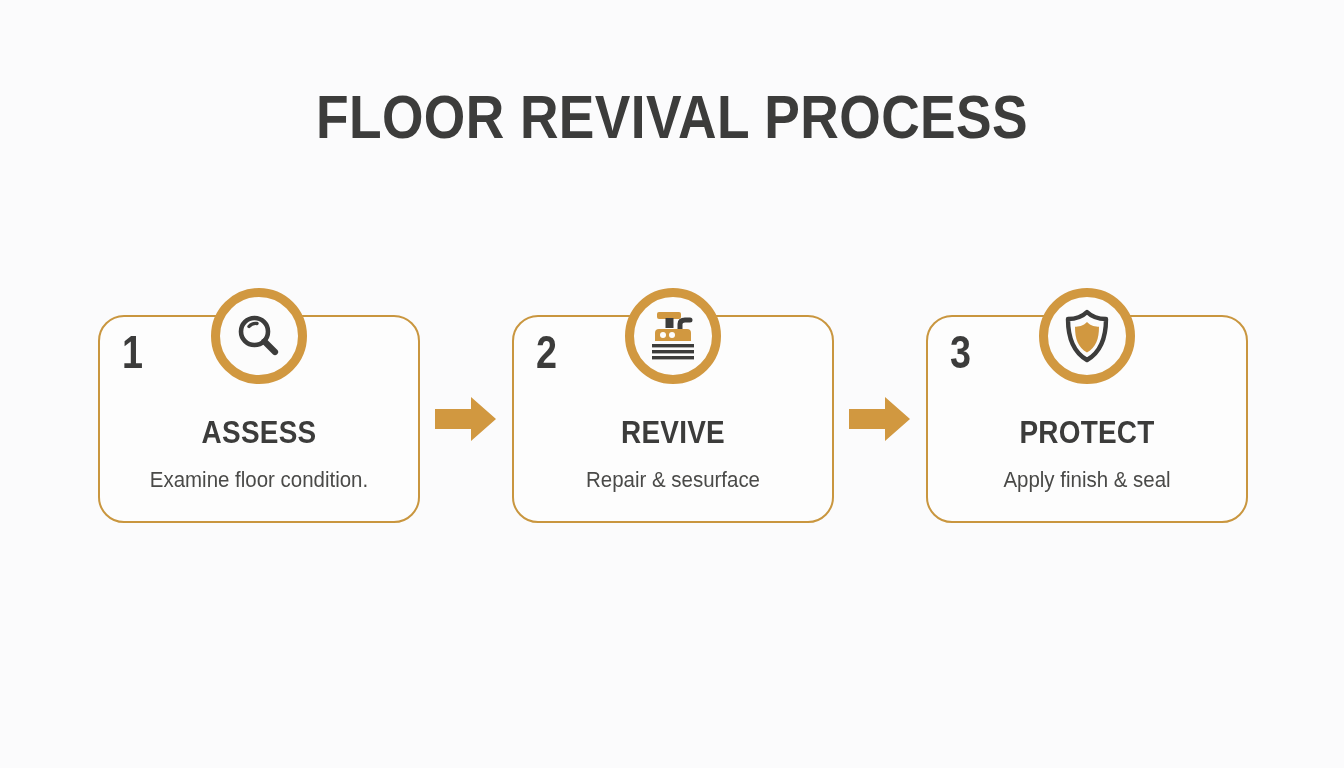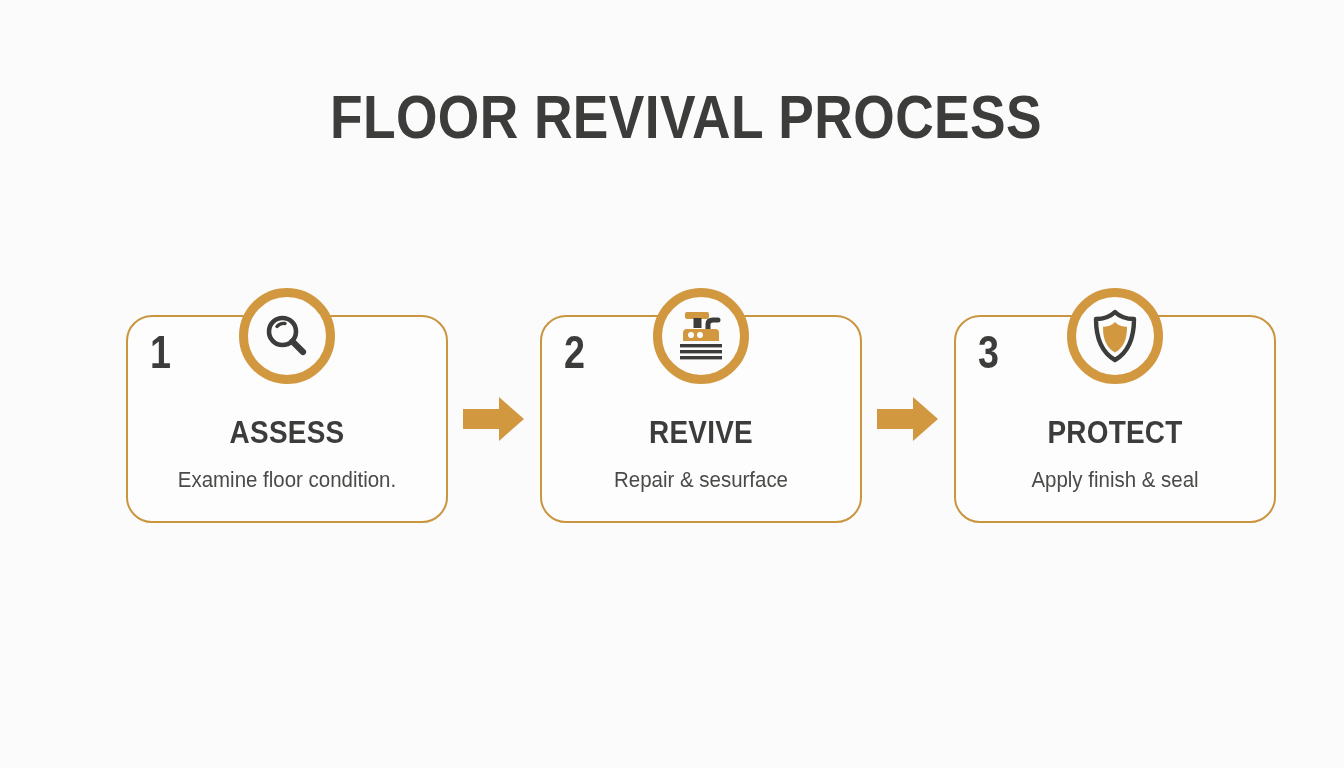--- a/index.html
+++ b/index.html
@@ -11,21 +11,20 @@
     height: 768px;
     background: #fbfbfc;
     font-family: "Liberation Sans", sans-serif;
     overflow: hidden;
     position: relative;
   }
 
   .canvas {
     position: absolute;
     inset: 0;
-    margin-left: 28px;
   }
 
   
   .title {
     position: absolute;
     left: 0;
     right: 0;
     top: 86px;
     text-align: center;
     font-family: "Liberation Sans", sans-serif;

